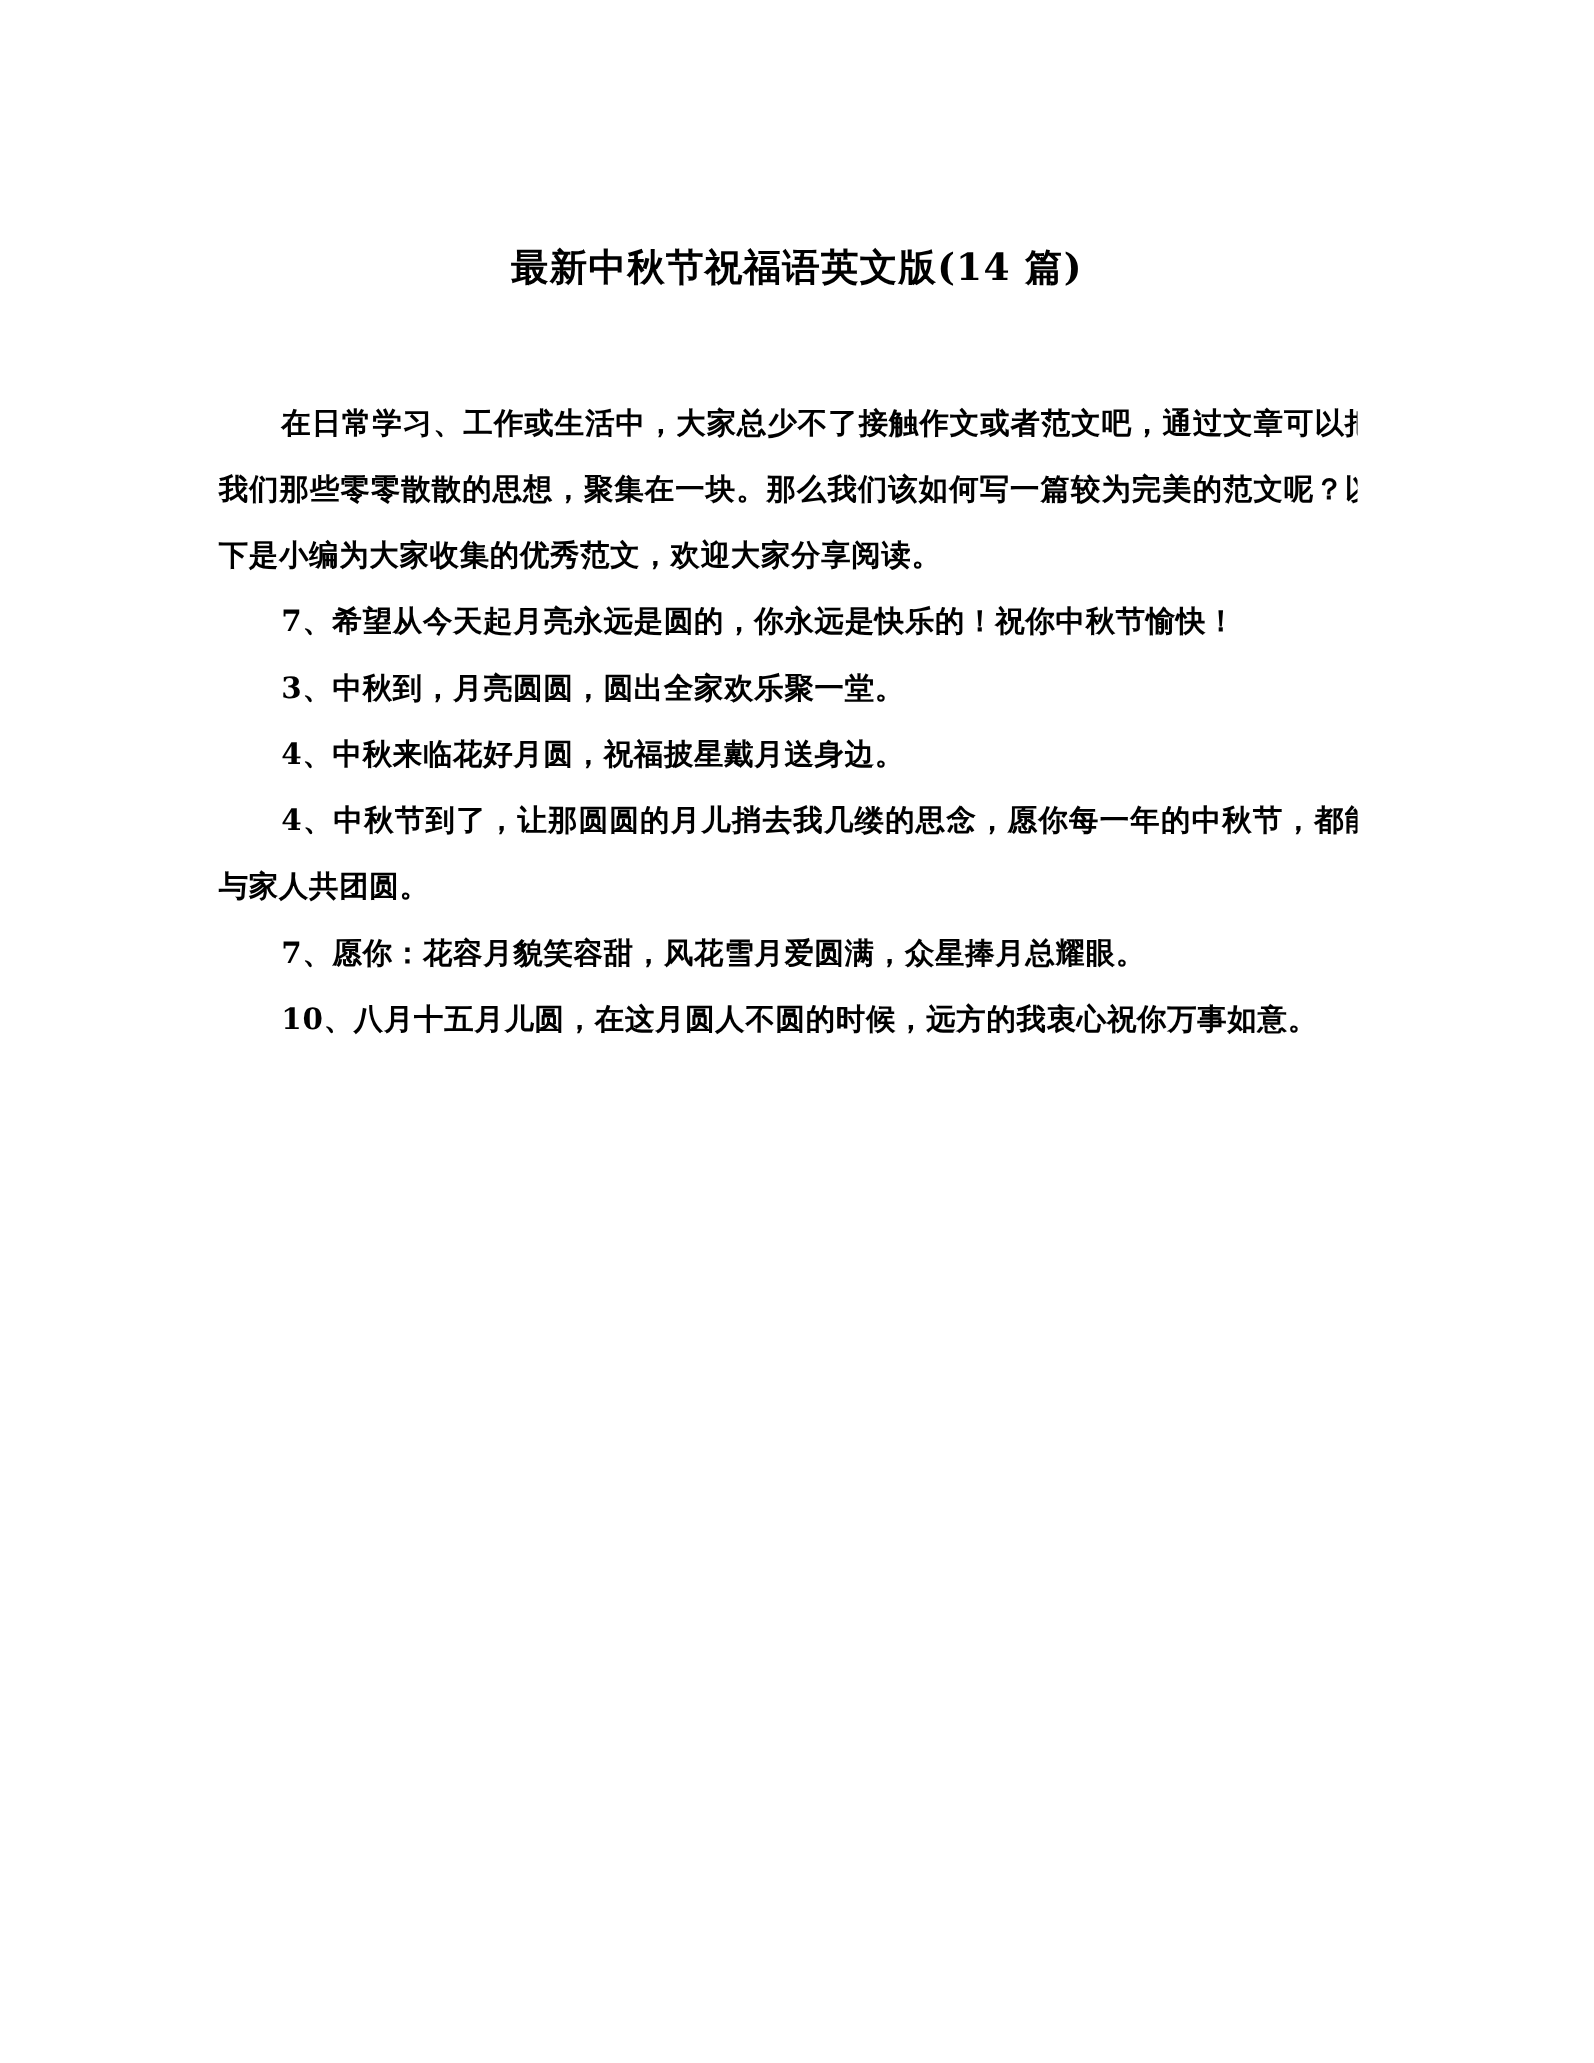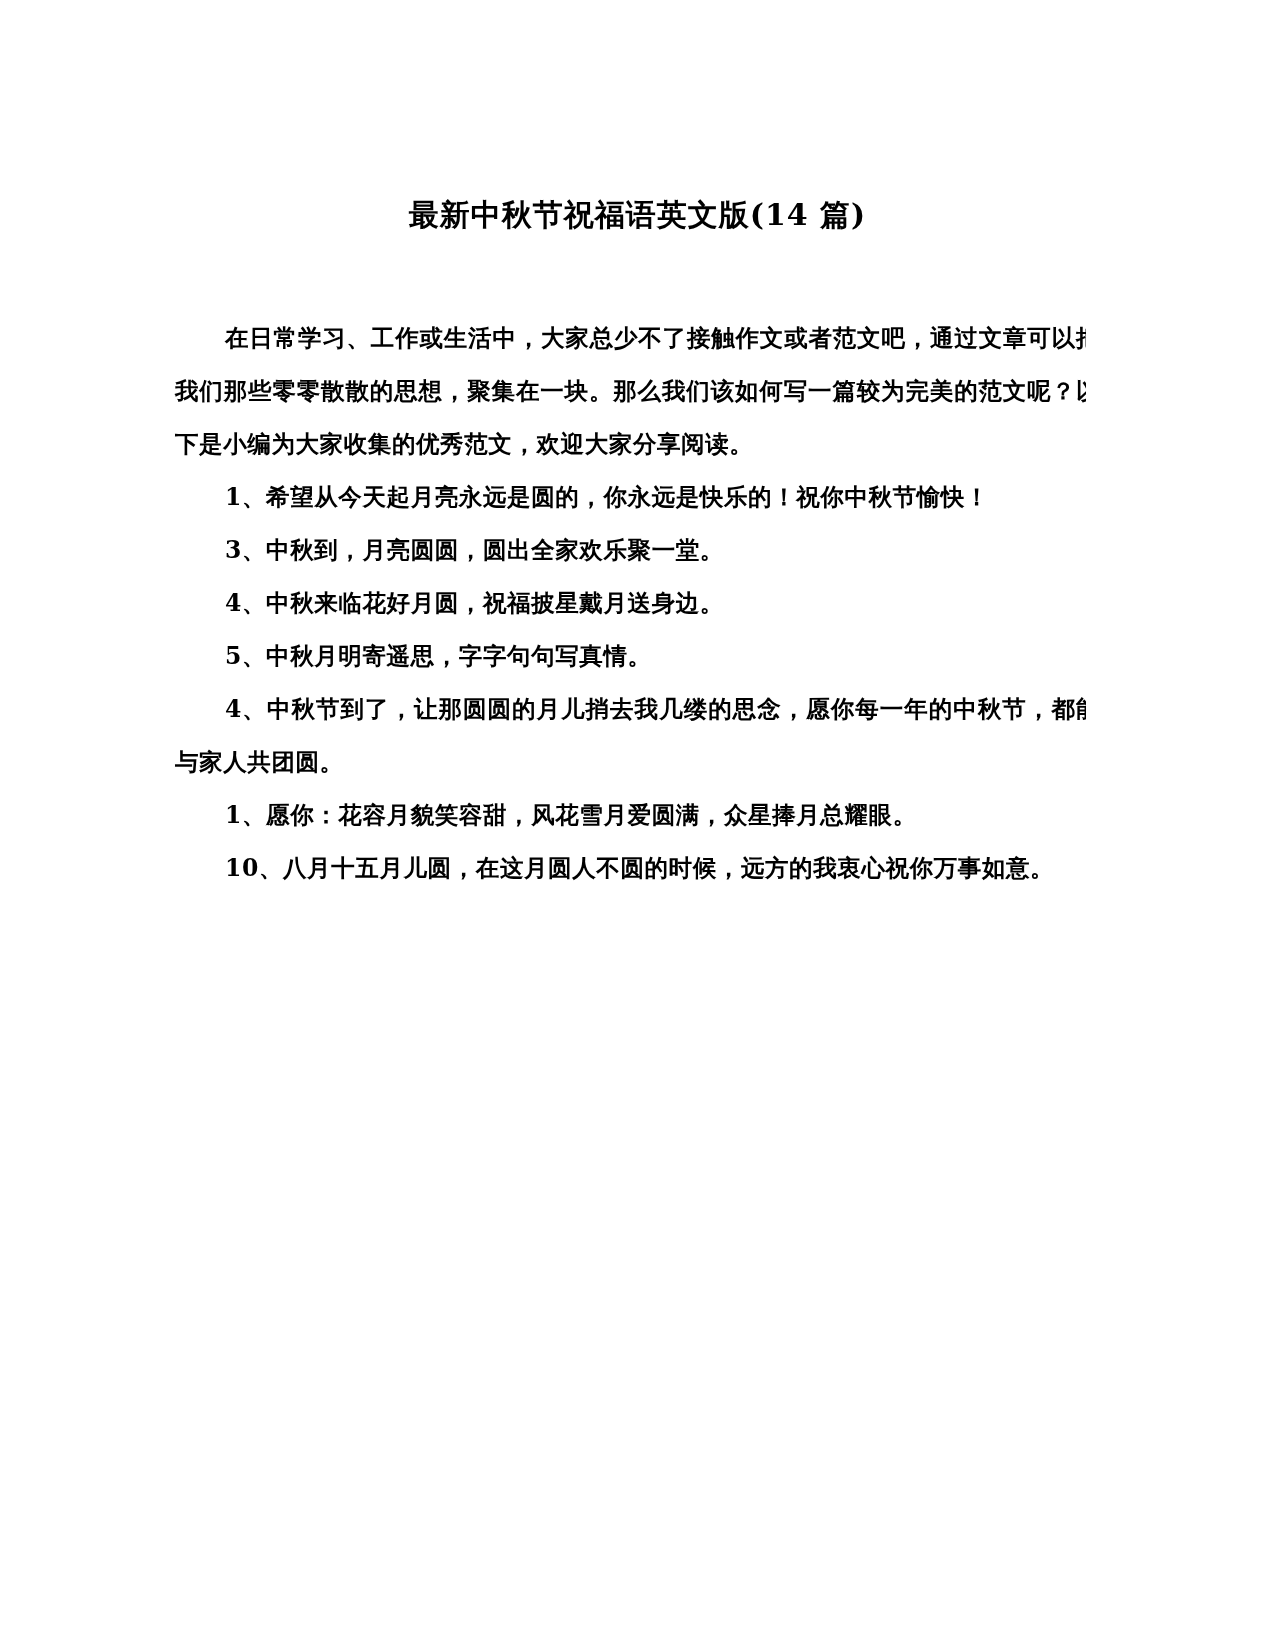--- a/index.html
+++ b/index.html
@@ -52,22 +52,21 @@
   }
 </style>
 </head>
 <body>
 
 <div class="page">
   <div class="content">
     <h1 class="doc-title">最新中秋节祝福语英文版(14 篇)</h1>
     <div class="body-block">
       <p class="para indent">在日常学习、工作或生活中，大家总少不了接触作文或者范文吧，通过文章可以把我们那些零零散散的思想，聚集在一块。那么我们该如何写一篇较为完美的范文呢？以下是小编为大家收集的优秀范文，欢迎大家分享阅读。</p>
-      <p class="para indent">1、希望从今天起月亮永远是圆的，你永远是快乐的！祝你中秋节愉快！</p>
+      <p class="para indent">7、希望从今天起月亮永远是圆的，你永远是快乐的！祝你中秋节愉快！</p>
       <p class="para indent">3、中秋到，月亮圆圆，圆出全家欢乐聚一堂。</p>
       <p class="para indent">4、中秋来临花好月圆，祝福披星戴月送身边。</p>
-      <p class="para indent">5、中秋月明寄遥思，字字句句写真情。</p>
       <p class="para indent">4、中秋节到了，让那圆圆的月儿捎去我几缕的思念，愿你每一年的中秋节，都能与家人共团圆。</p>
-      <p class="para indent">1、愿你：花容月貌笑容甜，风花雪月爱圆满，众星捧月总耀眼。</p>
+      <p class="para indent">7、愿你：花容月貌笑容甜，风花雪月爱圆满，众星捧月总耀眼。</p>
       <p class="para indent">10、八月十五月儿圆，在这月圆人不圆的时候，远方的我衷心祝你万事如意。</p>
     </div>
   </div>
 </div>
 
 </body></html>

